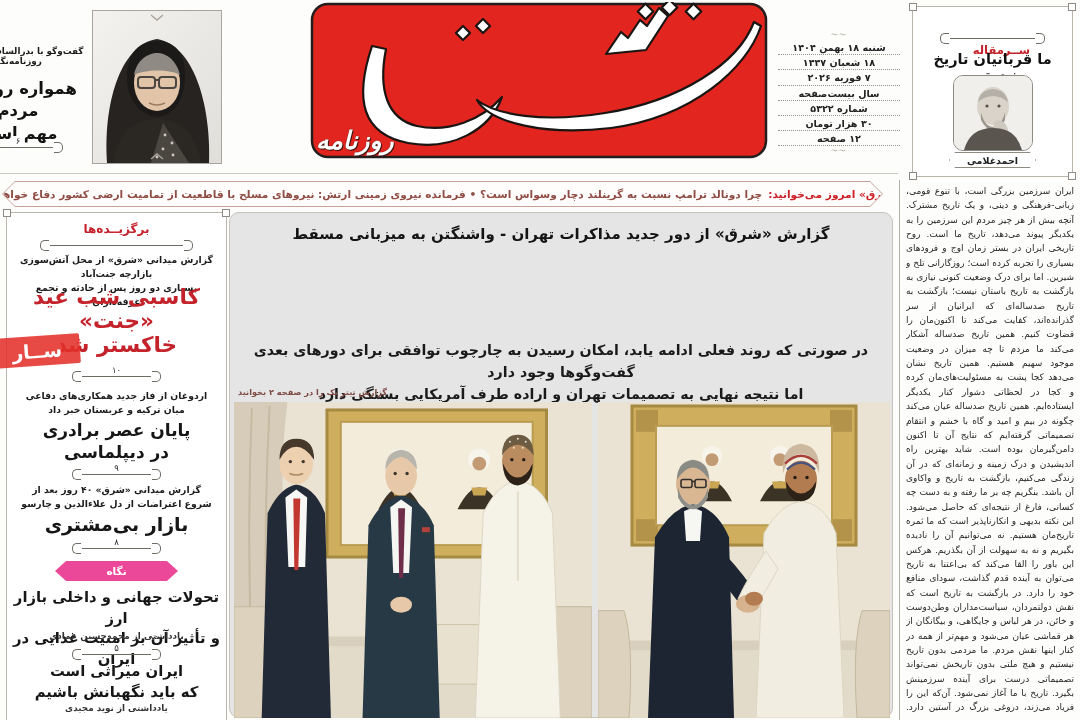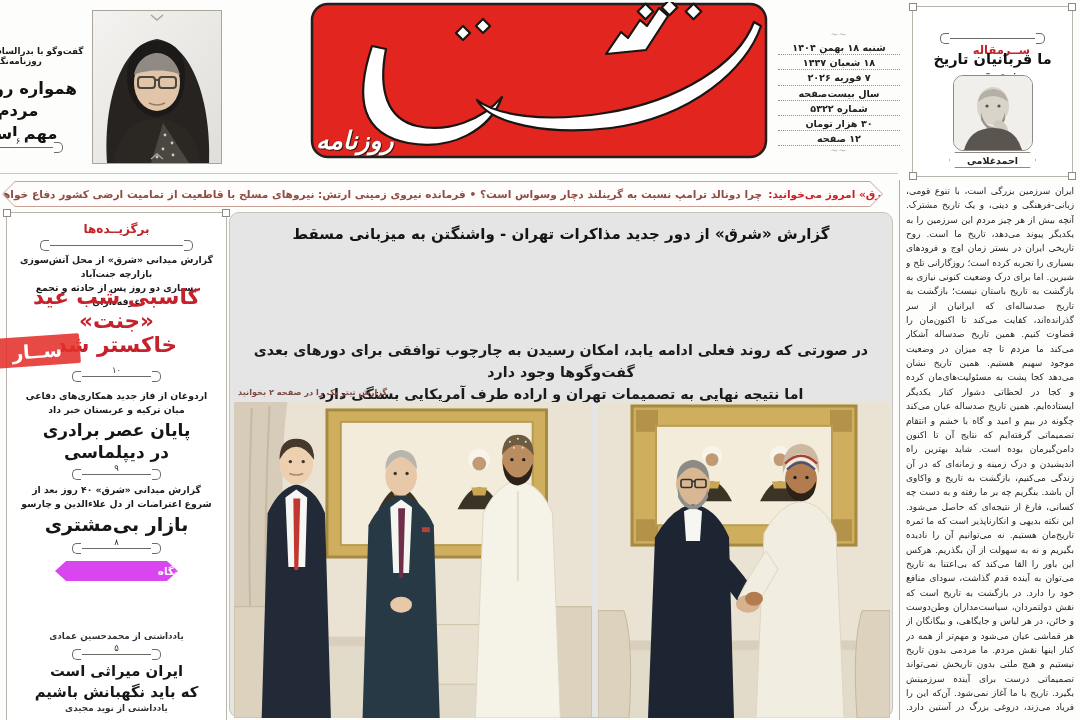--- a/index.html
+++ b/index.html
@@ -47,22 +47,22 @@
   
   .hl-title { color:#c5232b; font-size:12px; font-weight:bold; }
   .kick { font-size:9.3px; font-weight:bold; color:#1c1c1c; line-height:1.5; }
   .hl-red { color:#c5232b; font-weight:bold; font-size:21.5px; line-height:1.12; }
   .hl-big { color:#161616; font-weight:bold; font-size:17px; line-height:1.3; }
   .hl-mid { color:#161616; font-weight:bold; font-size:19px; line-height:1.2; }
   .hl-sm  { color:#161616; font-weight:bold; font-size:14.8px; line-height:1.4; }
   .byline { font-size:8.8px; font-weight:bold; color:#333; }
   .stamp { background:rgba(228,48,42,.88); color:#fff; font-weight:bold; font-size:19px;
     line-height:30px; text-align:center; transform:rotate(-4deg); border-radius:2px; }
-  .look-badge { background:#d946ef; color:#fff; font-size:10.5px; font-weight:bold;
-    clip-path:polygon(0 50%,9% 0,91% 0,100% 50%,91% 100%,9% 100%); line-height:20px;text-align:right; }
+  .look-badge { background:#ec4899; color:#fff; font-size:10.5px; font-weight:bold;
+    clip-path:polygon(0 50%,9% 0,91% 0,100% 50%,91% 100%,9% 100%); line-height:20px; }
 
   
   .lead-box { border:1px solid #c6c3bc; border-radius:10px; background:#e5e5e5; }
   .lead-kicker { font-size:15px; font-weight:bold; color:#141414; }
   .lead-headline { font-size:57px; font-weight:bold; color:#0d0d0d; letter-spacing:-1px; }
   .lead-deck { font-size:14.2px; font-weight:bold; color:#1a1a1a; line-height:1.55; }
   .lead-note { font-size:8.2px; font-weight:bold; color:#7d4a42; }
 
   
   .ed-col { font-size:9px; color:#262626; line-height:14.35px; text-align:justify; text-align-last:right; }
@@ -237,20 +237,24 @@
     </div>
     <div class="abs c hl-mid" style="left:6px; right:6px; top:300px;">بازار بی‌مشتری</div>
     <div class="abs orn" style="left:60px; right:60px; top:326px;">
       <span class="line"></span>
         <span class="cap capl"></span>
         <span class="cap capr"></span>
       <span class="num">۸</span>
     </div>
 
     <div class="abs c look-badge" style="left:48px; right:48px; top:348px; height:20px;">نگاه</div>
+    <div class="abs c hl-sm" style="left:4px; right:4px; top:374px;">
+      <div>تحولات جهانی و داخلی بازار ارز</div>
+      <div>و تأثیر آن بر امنیت غذایی در ایران</div>
+    </div>
     <div class="abs c byline" style="left:6px; right:6px; top:418px;">یادداشتی از محمدحسین عمادی</div>
     <div class="abs orn" style="left:60px; right:60px; top:432px;">
       <span class="line"></span>
         <span class="cap capl"></span>
         <span class="cap capr"></span>
       <span class="num">۵</span>
     </div>
 
     <div class="abs c hl-sm" style="left:4px; right:4px; top:448px;">
       <div>ایران میراثی است</div>

